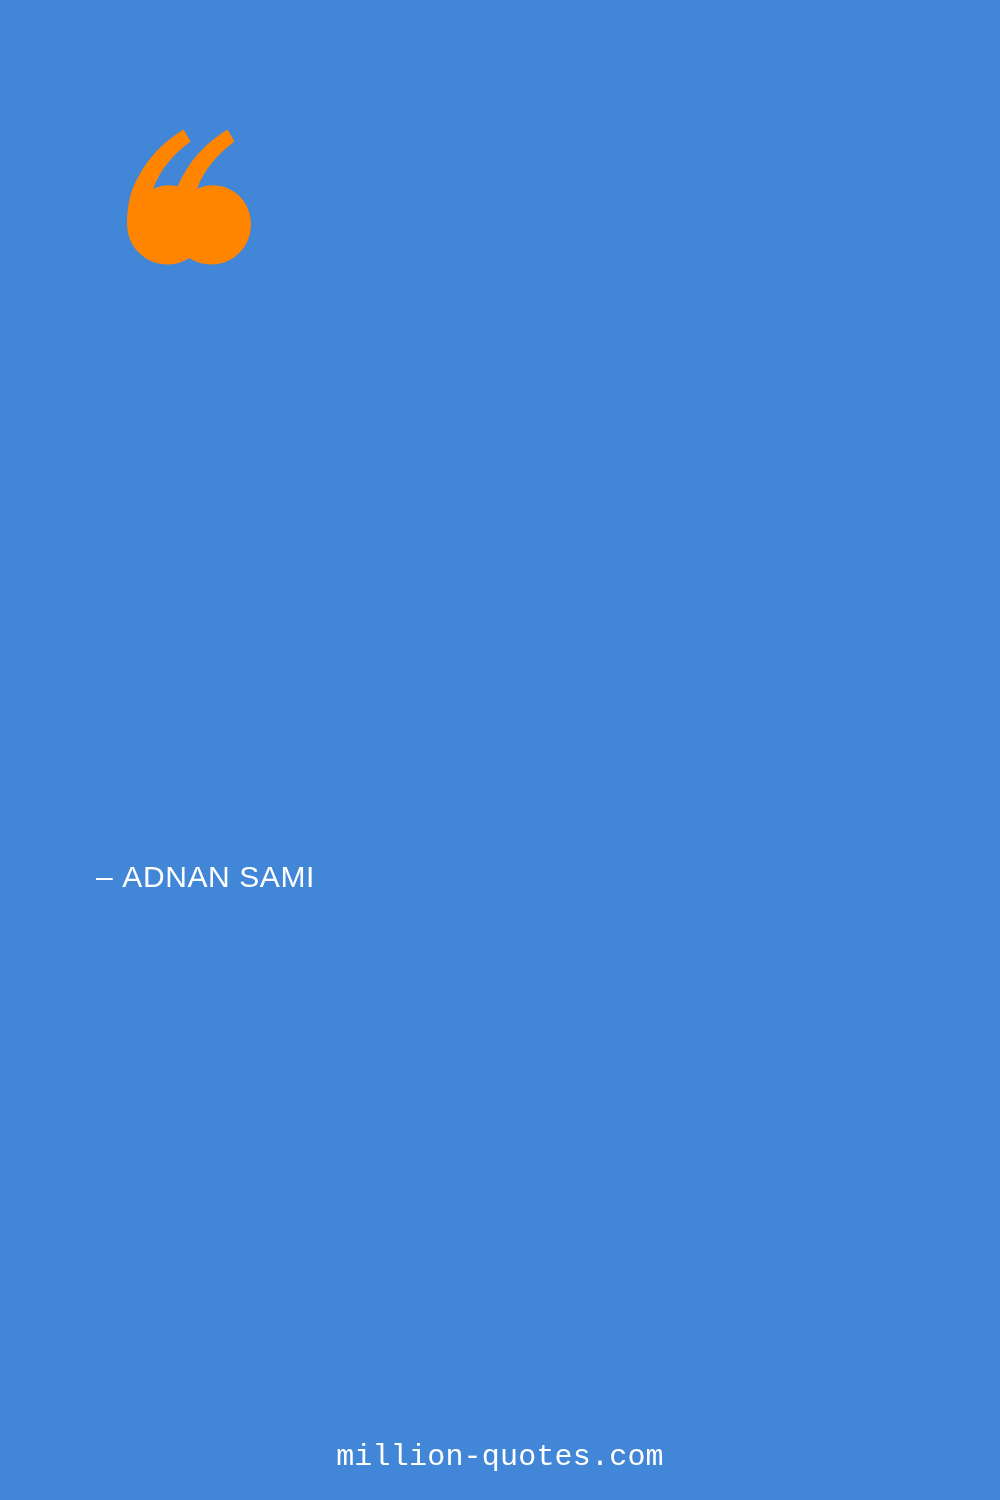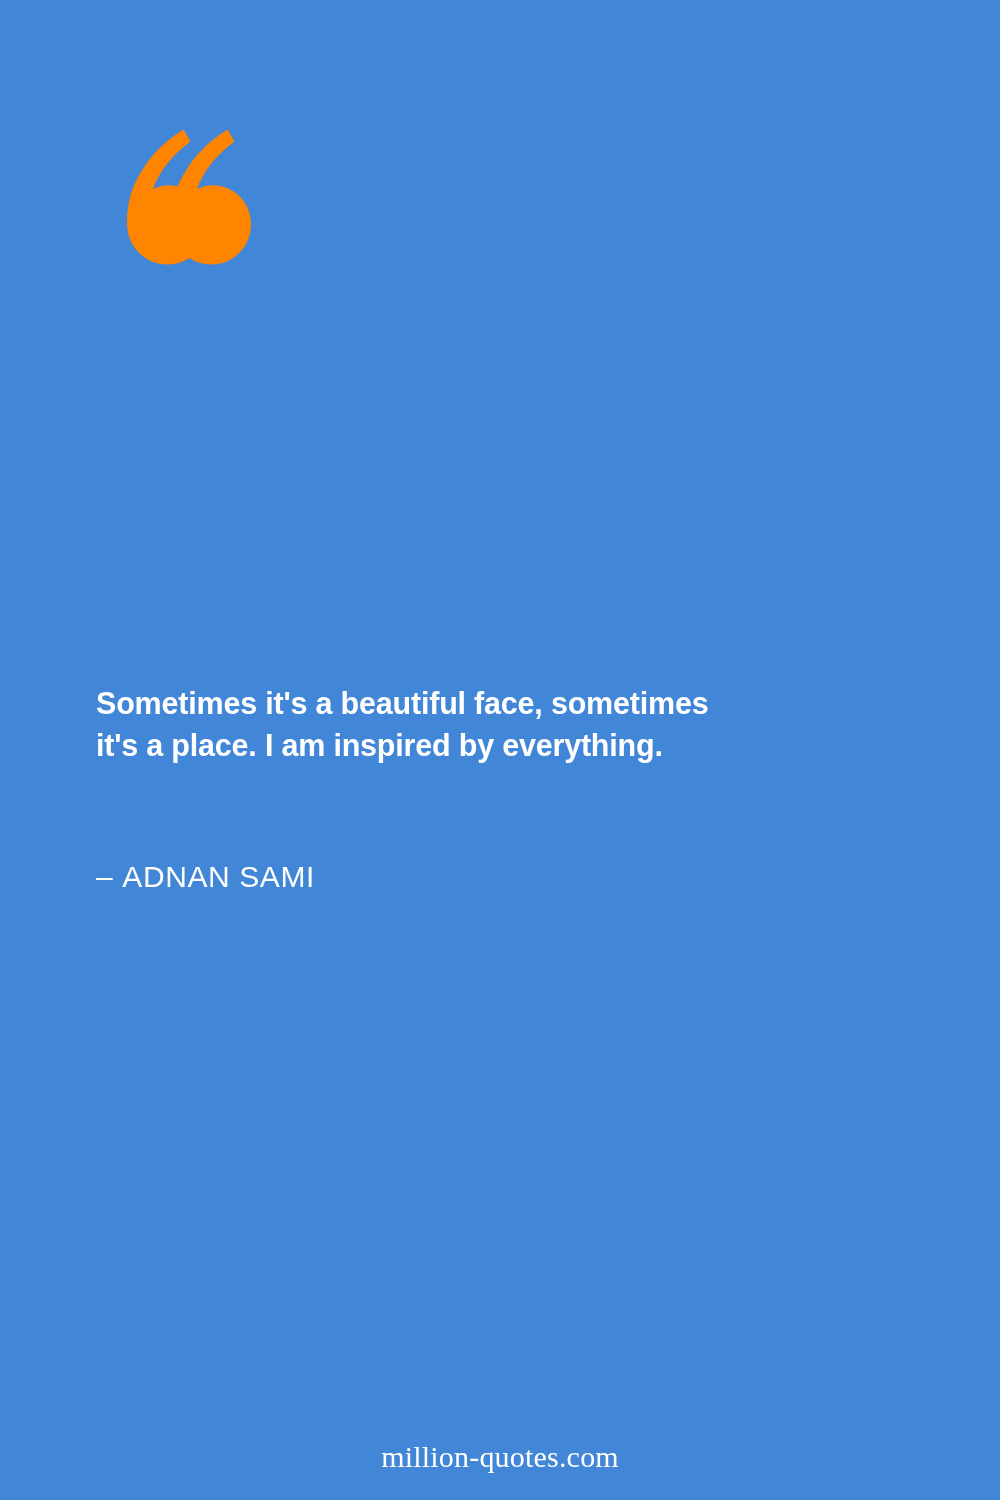--- a/index.html
+++ b/index.html
@@ -73,21 +73,21 @@
   
   #footer {
     position: absolute;
     left: 0;
     top: 1440px;
     width: 1000px;
     text-align: center;
   }
   #footer-text {
     color: #ffffff;
-    font-family: Liberation Serif, serif;
+    font-family: Liberation Mono, monospace;
     font-size: 30px;
     font-weight: normal;
     letter-spacing: 0.2px;
   }
 </style>
 </head>
 <body>
 
 <div id="card">
 
@@ -111,24 +111,20 @@
                  C159,28 145.5,45 139,63
                  C143.5,60.5 149,59.2 154.5,59.2
                  C176,59.2 193,76.5 193,98.2
                  C193,120.5 175.5,138.5 153.5,138.5
                  C131,138.5 113,120.5 113,97.5
                  C113,84.5 115,71.5 119.5,60.5 Z" transform="translate(-35,0)"></path>
       </g>
     </svg>
   </div>
 
-  <div id="quote-block">
-    <div class="quote-line">Sometimes it's a beautiful face, sometimes</div>
-    <div class="quote-line">it's a place. I am inspired by everything.</div>
-  </div>
 
   <div id="attribution">
     <span class="dash">–</span><span>ADNAN SAMI</span>
   </div>
 
   <div id="footer">
     <span id="footer-text">million-quotes.com</span>
   </div>
 
 </div>

